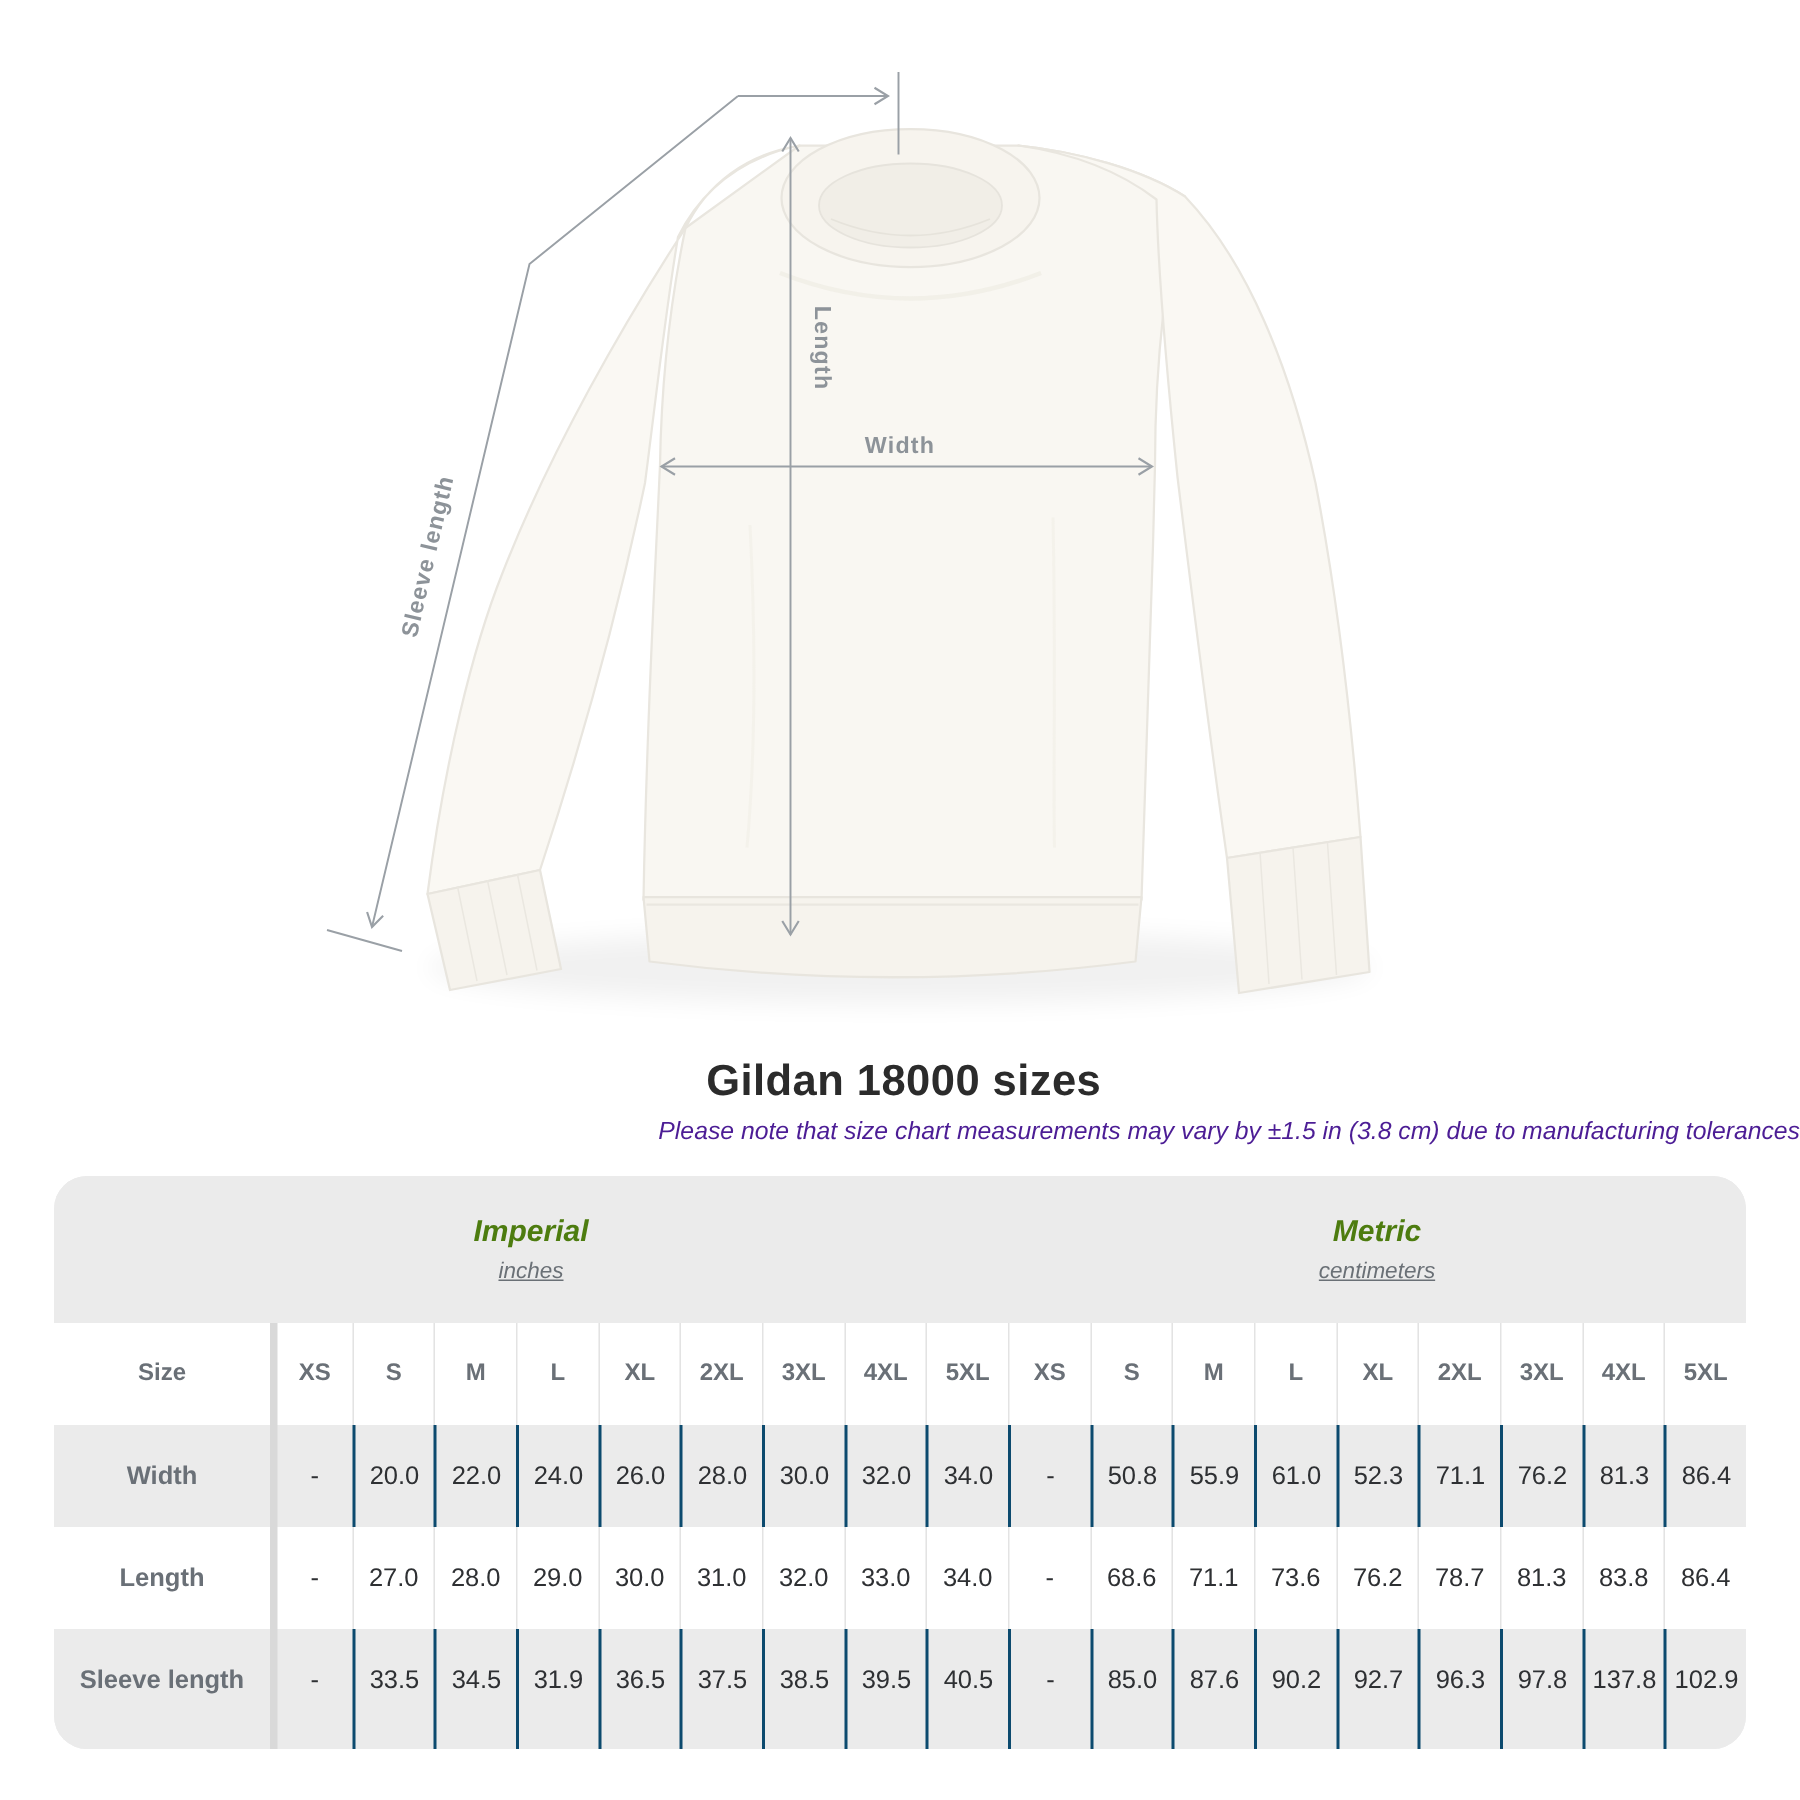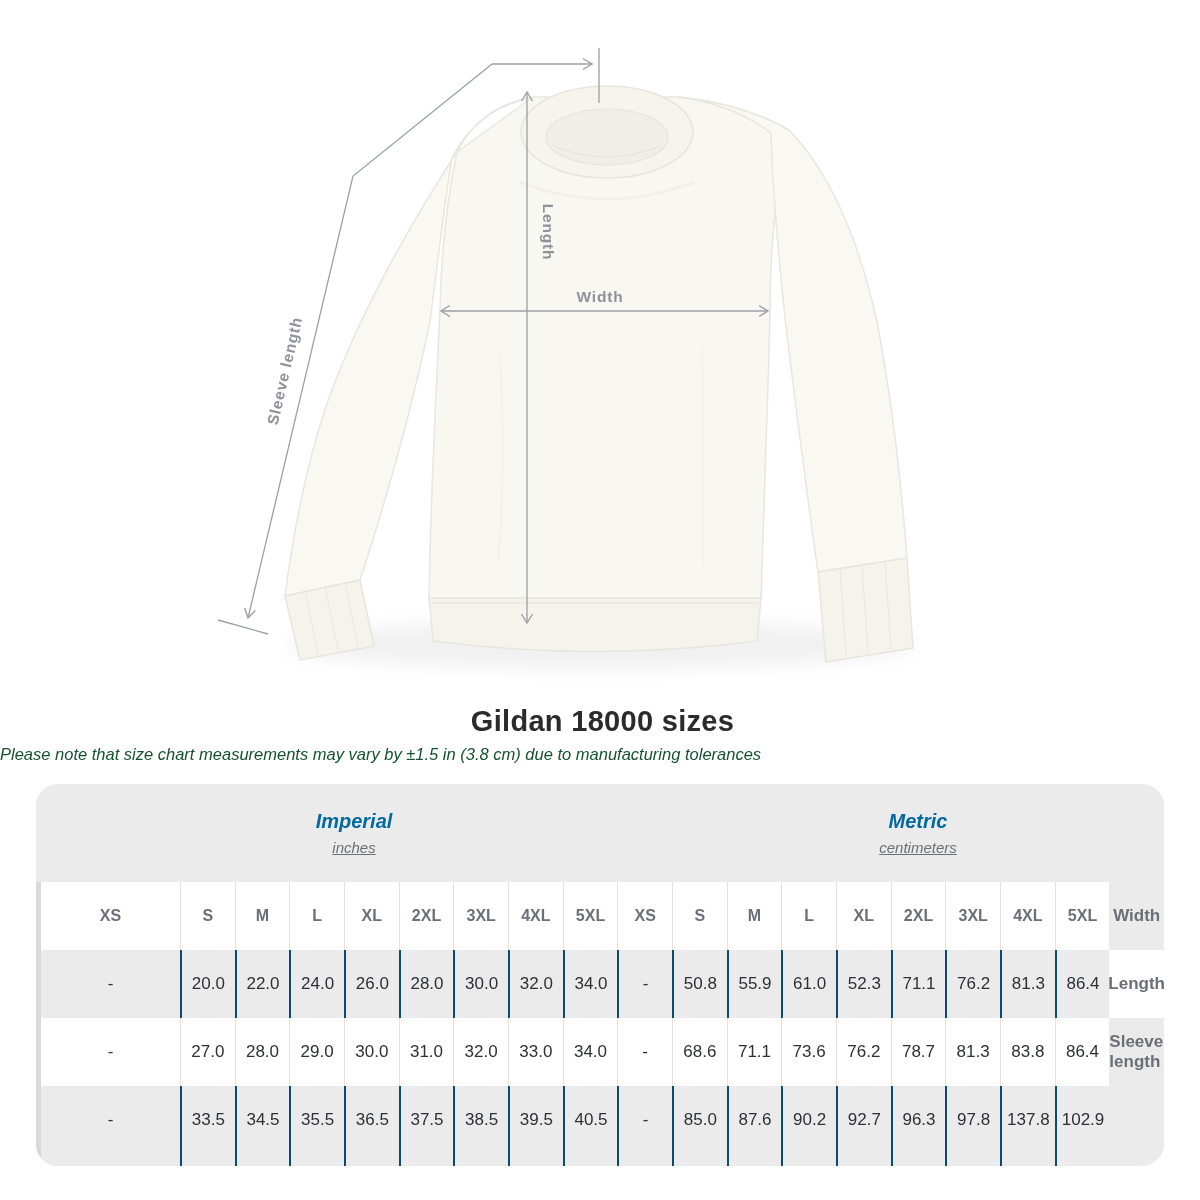--- a/index.html
+++ b/index.html
@@ -11,34 +11,34 @@
   .photo { position:absolute; left:0; top:0; width:1200px; height:700px; }
 
   .title {
     position:absolute; left:0; top:705px; width:1166px;
     text-align:center; font-size:29px; font-weight:bold; color:#2b2b2b;
     letter-spacing:0.3px;
     padding-left:39px;
   }
   .subtitle {
     position:absolute; left:0; top:745px; width:1200px;
-    text-align:left; font-style:italic; font-size:16.5px; color:#14532d;
+    text-align:right; font-style:italic; font-size:16.5px; color:#4c1d95;
   }
 
   .size-table {
     position:absolute; left:36px; top:784px; width:1128px; height:382px;
     border-radius:22px; overflow:hidden; background:#ebebeb;
     display:grid;
     grid-template-columns:144px repeat(18, 1fr);
     grid-template-rows:98px 68px 68px 68px 68px 12px;
   }
   .band { display:flex; flex-direction:column; align-items:center; justify-content:center; background:#ebebeb; }
   .band-imperial { grid-column:1 / 11; }
   .band-metric  { grid-column:11 / 20; }
-  .band-label { font-size:20px; font-weight:bold; font-style:italic; color:#0369a1; }
+  .band-label { font-size:20px; font-weight:bold; font-style:italic; color:#4d7c0f; }
   .band-unit  { font-size:15px; font-style:italic; color:#6a7076; margin-top:6px;text-decoration:underline; }
 
   .cell { display:flex; align-items:center; justify-content:center; overflow:hidden; }
   .cell.white { background:#ffffff; border-left:1px solid #e3e3e3; }
   .cell.gray  { background:#ebebeb; border-left:2px solid #0c4a6e; }
   .cell.first { border-left:none; }
   .cell.divider { border-left:5px solid #d9d9d9; }
 
   .h   { font-size:16px; font-weight:bold; color:#6a7077; }
   .rowlabel { font-size:17px; font-weight:bold; color:#6a7077; }
@@ -122,20 +122,23 @@
 
     <div class="band band-imperial">
       <div class="band-label">Imperial</div>
       <div class="band-unit">inches</div>
     </div>
     <div class="band band-metric">
       <div class="band-label">Metric</div>
       <div class="band-unit">centimeters</div>
     </div>
 
+    <div class="cell white first">
+        <span class="h">Size</span>
+      </div>
     <div class="cell white divider">
         <span class="h">XS</span>
       </div>
     <div class="cell white">
         <span class="h">S</span>
       </div>
     <div class="cell white">
         <span class="h">M</span>
       </div>
     <div class="cell white">
@@ -306,21 +309,21 @@
     <div class="cell gray divider">
         <span class="val">-</span>
       </div>
     <div class="cell gray">
         <span class="val">33.5</span>
       </div>
     <div class="cell gray">
         <span class="val">34.5</span>
       </div>
     <div class="cell gray">
-        <span class="val">35.5</span>
+        <span class="val">31.9</span>
       </div>
     <div class="cell gray">
         <span class="val">36.5</span>
       </div>
     <div class="cell gray">
         <span class="val">37.5</span>
       </div>
     <div class="cell gray">
         <span class="val">38.5</span>
       </div>

